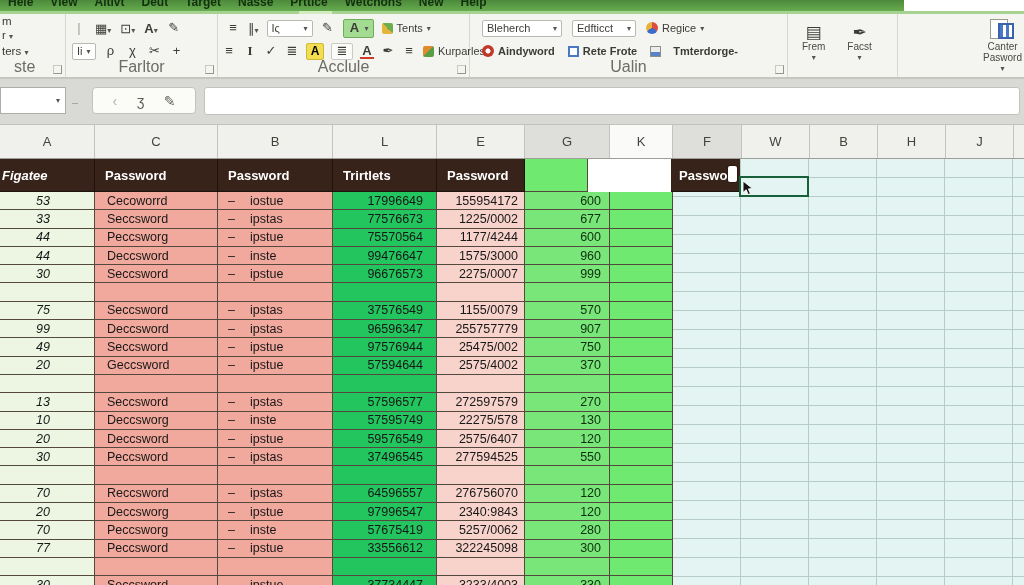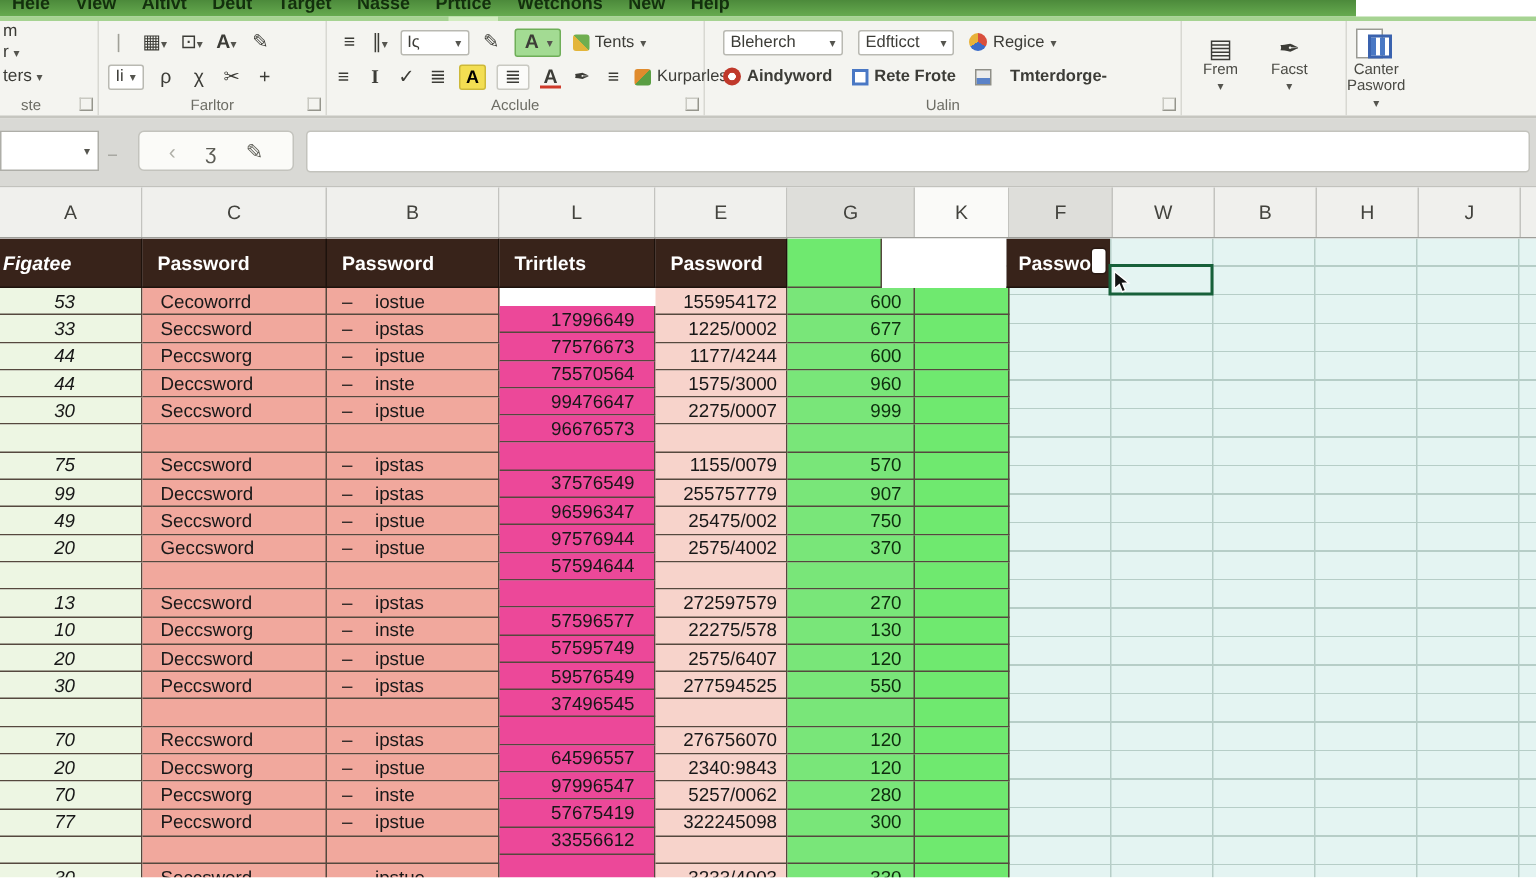--- a/index.html
+++ b/index.html
@@ -13,21 +13,21 @@
   .menu-items{display:flex;gap:17px;padding-left:8px;transform:translateY(-6px);
               font-size:12px;font-weight:bold;color:#13300d;line-height:16px;white-space:nowrap;}
   .menustrip{left:0;top:11px;width:1024px;height:3px;background:#a6d392;}
   .menuhl{left:299px;top:11px;width:33px;height:3px;background:#d2ecc0;}
 
   
   .ribbon{left:0;top:14px;width:1024px;height:65px;background:#f4f4f0;
           border-bottom:2px solid #c6c6c0;display:flex;box-sizing:border-box;}
   .rgroup{position:relative;height:100%;border-right:1px solid #d8d8d2;box-sizing:border-box;flex:none;}
   .glabel{position:absolute;bottom:1px;left:0;right:0;text-align:center;
-          font-size:10px;color:#6d6d65;}
+          font-size:16px;color:#6d6d65;}
   .launcher{position:absolute;right:3px;bottom:3px;width:7px;height:7px;
             border-right:1px solid #95958c;border-bottom:1px solid #95958c;
             border-top:1px solid #c9c9c2;border-left:1px solid #c9c9c2;}
   .rrow{position:absolute;left:0;display:flex;align-items:center;gap:5px;height:18px;}
   .ric{font-size:13px;color:#3c3c37;line-height:16px;min-width:14px;text-align:center;}
   .car{font-size:8px;color:#55554f;}
   .combo{display:flex;align-items:center;gap:4px;background:#fff;border:1px solid #b9b9b2;
          border-radius:2px;height:17px;padding:0 4px;font-size:11px;color:#3c3c37;box-sizing:border-box;}
   .btnlbl{font-size:11px;color:#3c3c37;white-space:nowrap;}
   .greenbtn{background:#a3db93;border:1px solid #6fae58;border-radius:2px;height:17px;
@@ -97,21 +97,21 @@
   .hcell.hk{background:#6fe96f;border-right:1px solid #55483e;border-bottom:1px solid #55483e;}
   .lrow{display:flex;height:18.3px;}
   .dcell{height:100%;box-sizing:border-box;border-right:1px solid #55483e;border-bottom:1px solid #55483e;
          font-size:12.5px;color:#181818;display:flex;align-items:center;flex:none;overflow:hidden;white-space:nowrap;}
   .w-a{width:95px;font-style:italic;}  .w-c{width:123px;} .w-b{width:115px;}
   .w-l{width:104px;} .w-e{width:88px;}  .w-g{width:85px;}  .w-k{width:63px;}
   .ca{background:#edf6e3;justify-content:flex-end;padding-right:44px;}
   .cc{background:#f1a89d;padding-left:12px;}
   .cb{background:#f1a89d;}
   .cb .dash{width:32px;padding-left:10px;box-sizing:border-box;}
-  .cl{background:#ec4899;justify-content:flex-end;padding-right:13px;margin-top:12px;}
+  .cl{background:#22c55e;justify-content:flex-end;padding-right:13px;}
   .ce{background:#f7d3cb;justify-content:flex-end;padding-right:6px;}
   .cg{background:#79e679;justify-content:flex-end;padding-right:8px;color:#0e2e0e;}
   .ck{background:#6fe96f;}
 </style>
 </head>
 <body>
 
 <div class="abs menubar">
   <div class="menu-items">
       <span>Hele</span>
@@ -246,21 +246,21 @@
       </span>
       <span class="stack">
         <span class="ric">✒</span>
         <span class="stacklbl">Facst</span>
         <span class="car">▾</span>
       </span>
     </div>
   </div>
 
   <div class="rgroup" style="width:124px;border-right:none;">
-    <div class="rrow" style="top:4px;left:0;right:0;height:56px;justify-content:flex-start;">
+    <div class="rrow" style="top:4px;left:0;right:0;height:56px;justify-content:flex-end;">
       <span class="stack">
         <span class="ic ic-canter">
             <span class="sheet"></span>
             <span class="grid"></span>
           </span>
         <span class="stacklbl">Canter</span>
         <span class="stacklbl">Pasword</span>
         <span class="car">▾</span>
       </span>
     </div>

